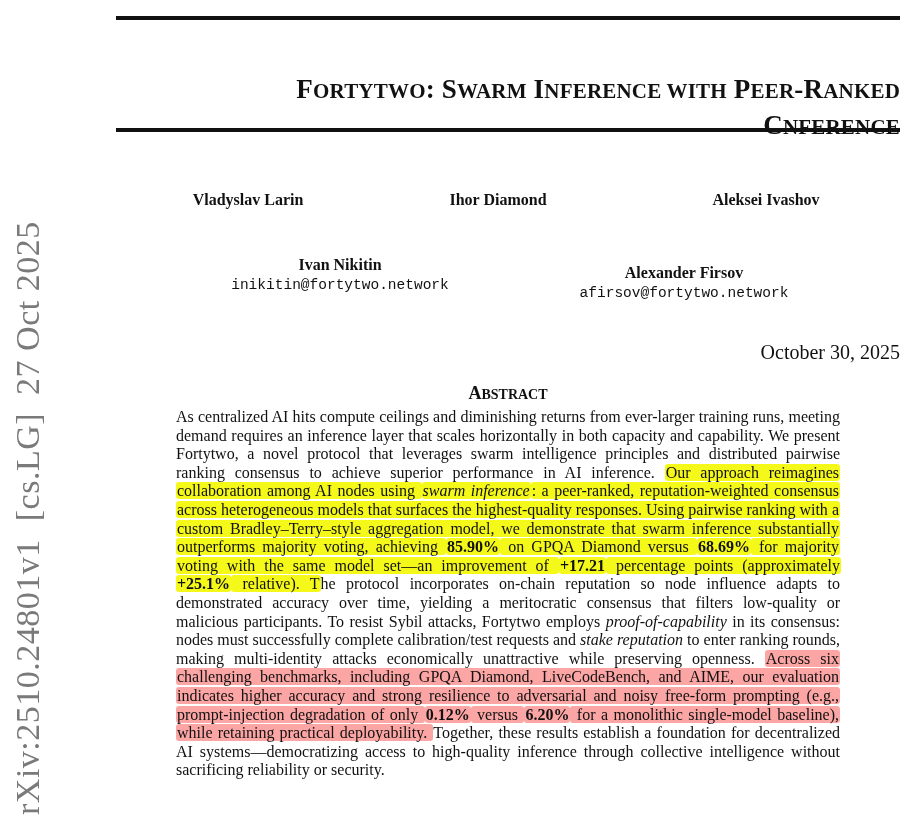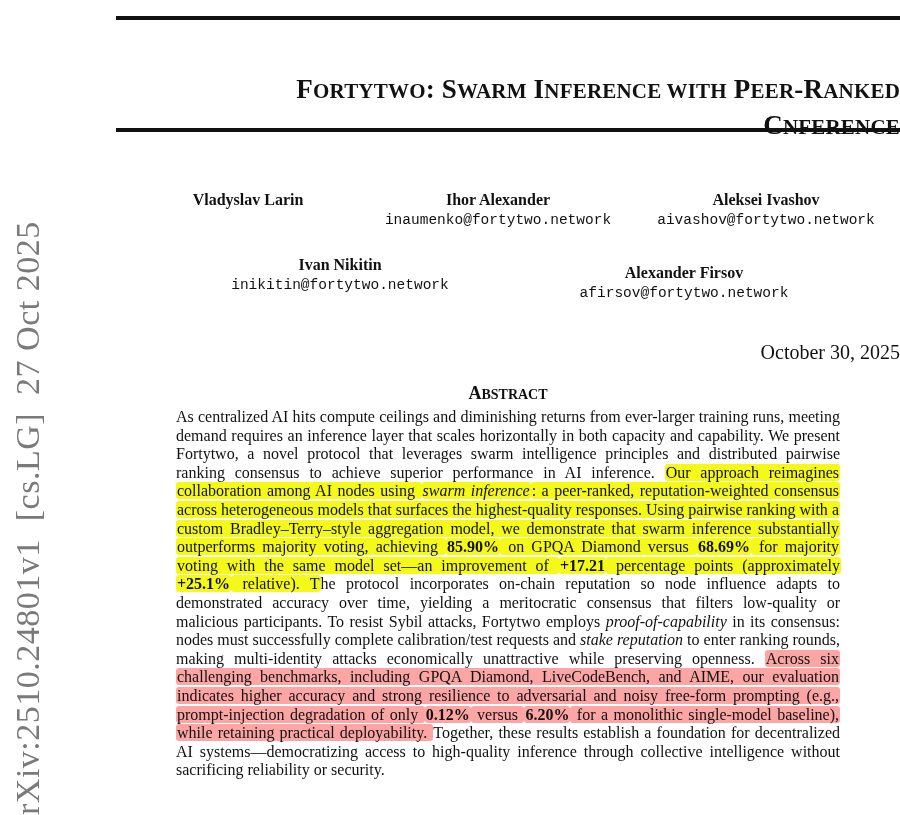--- a/index.html
+++ b/index.html
@@ -53,26 +53,24 @@
     <span class="sc-big">C</span><span class="sc-small">NFERENCE</span>
   </div>
 </div>
 
 <div class="rule bottom"></div>
 
 <div class="author" style="left:138px; top:190px; width:220px;">
   <div class="name">Vladyslav Larin</div>
 </div>
 <div class="author" style="left:378px; top:190px; width:240px;">
-  <div class="name">Ihor Alexander</div>
-  <div class="email">inaumenko@fortytwo.network</div>
+  <div class="name">Ihor Diamond</div>
 </div>
 <div class="author" style="left:646px; top:190px; width:240px;">
   <div class="name">Aleksei Ivashov</div>
-  <div class="email">aivashov@fortytwo.network</div>
 </div>
 
 <div class="author" style="left:220px; top:255px; width:240px;">
   <div class="name">Ivan Nikitin</div>
   <div class="email">inikitin@fortytwo.network</div>
 </div>
 <div class="author" style="left:564px; top:263px; width:240px;">
   <div class="name">Alexander Firsov</div>
   <div class="email">afirsov@fortytwo.network</div>
 </div>

